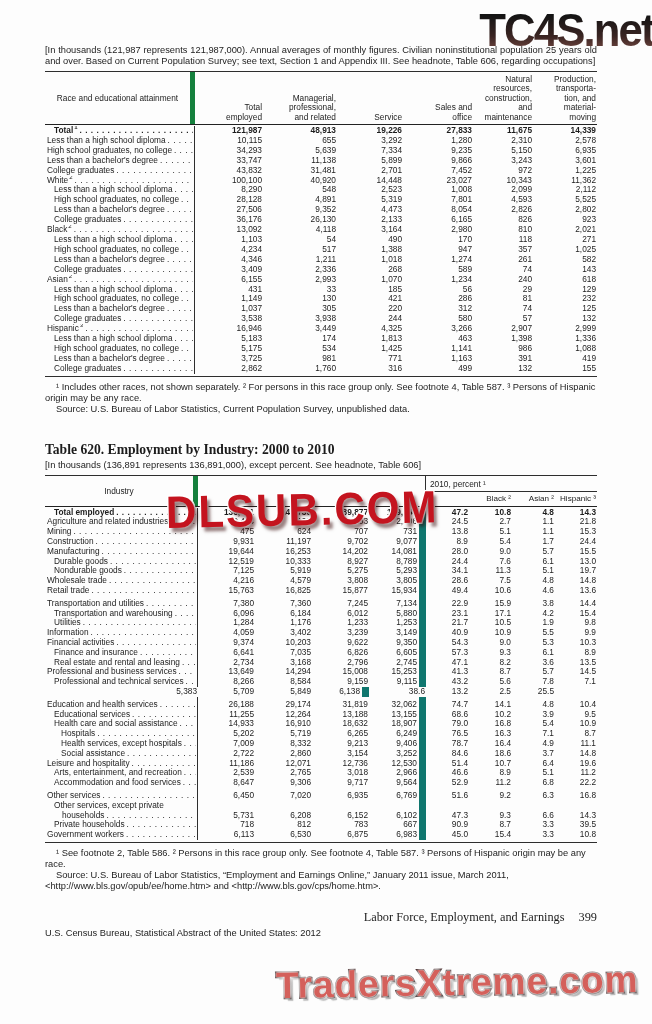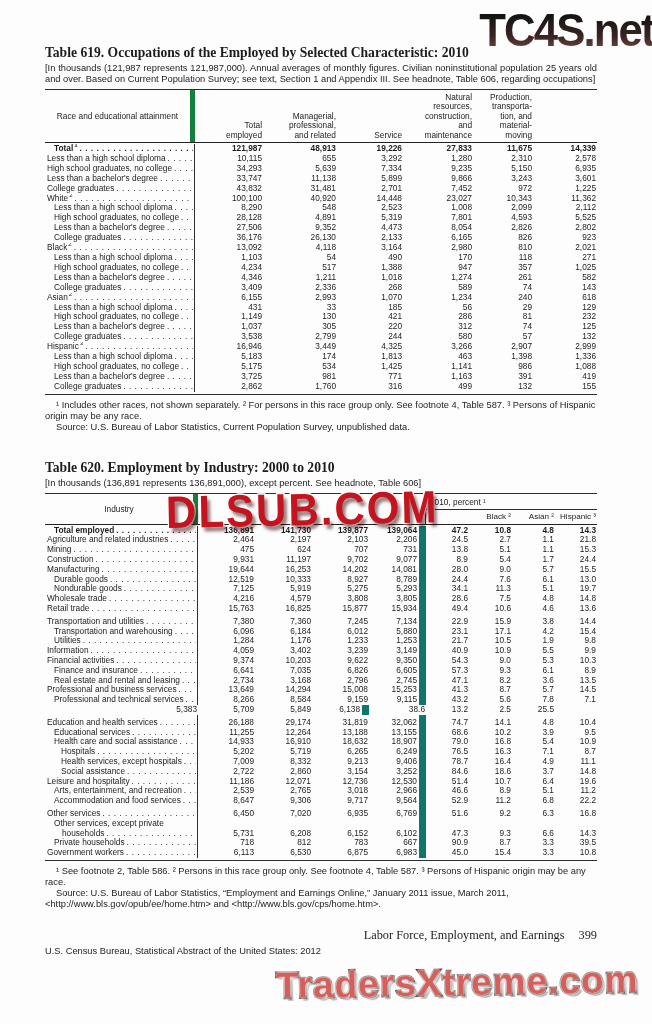--- a/index.html
+++ b/index.html
@@ -74,32 +74,33 @@
 </head>
 <body>
 
 <div class="page">
 
   <div class="wm-top">TC4S.net</div>
 
   <div class="inner">
 
     <section style="margin-top:45px;">
-      <h1 class="ttl">Table 619. Occupations of the Employed by Selected Characteristic: 2010</h1>
       <p class="hnote">[In thousands (121,987 represents 121,987,000). Annual averages of monthly figures. Civilian noninstitutional population 25 years old and over. Based on Current Population Survey; see text, Section 1 and Appendix III. See headnote, Table 606, regarding occupations]</p>
 
       <div class="tbl t619">
         <div class="thead">
           <div class="stub">Race and educational attainment</div>
           <div class="ch">Total
 employed</div>
           <div class="ch">Managerial,
 professional,
 and related</div>
           <div class="ch">Service</div>
+          <div class="ch">Sales and
+office</div>
           <div class="ch">Natural
 resources,
 construction,
 and
 maintenance</div>
           <div class="ch">Production,
 transporta-
 tion, and
 material-
 moving</div>
@@ -332,21 +333,21 @@
               <div class="num">312</div>
               <div class="num">74</div>
               <div class="num">125</div>
             </div>
             <div class="tr">
               <div class="lc i1">
                 <span class="lt">College graduates</span>
                 <span class="dots"></span>
               </div>
               <div class="num">3,538</div>
-              <div class="num">2,799</div>
+              <div class="num">3,938</div>
               <div class="num">244</div>
               <div class="num">580</div>
               <div class="num">57</div>
               <div class="num">132</div>
             </div>
             <div class="tr">
               <div class="lc i0">
                 <span class="lt">Hispanic<sup>3</sup></span>
                 <span class="dots"></span>
               </div>

